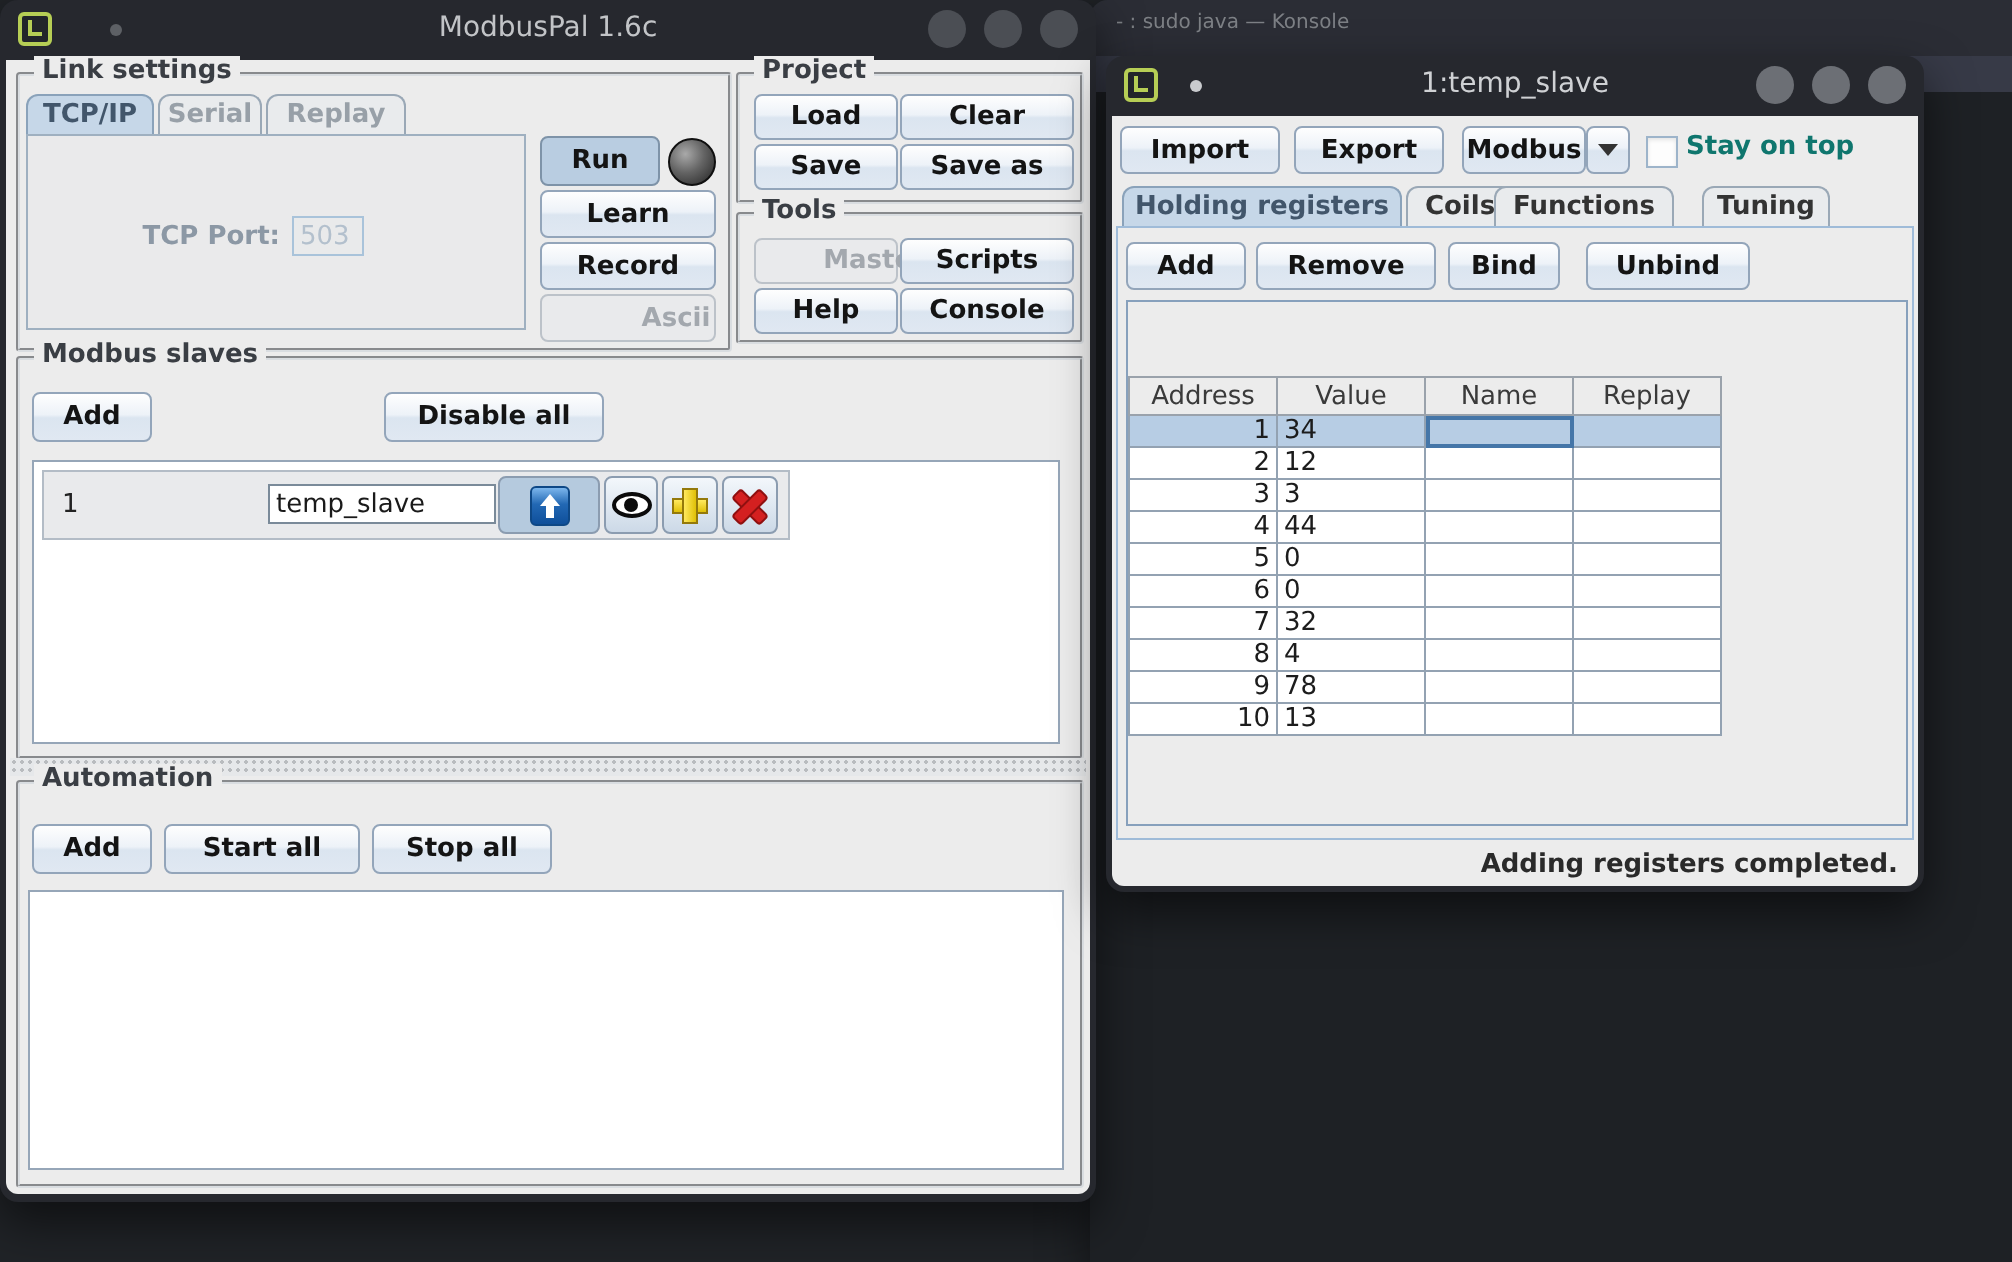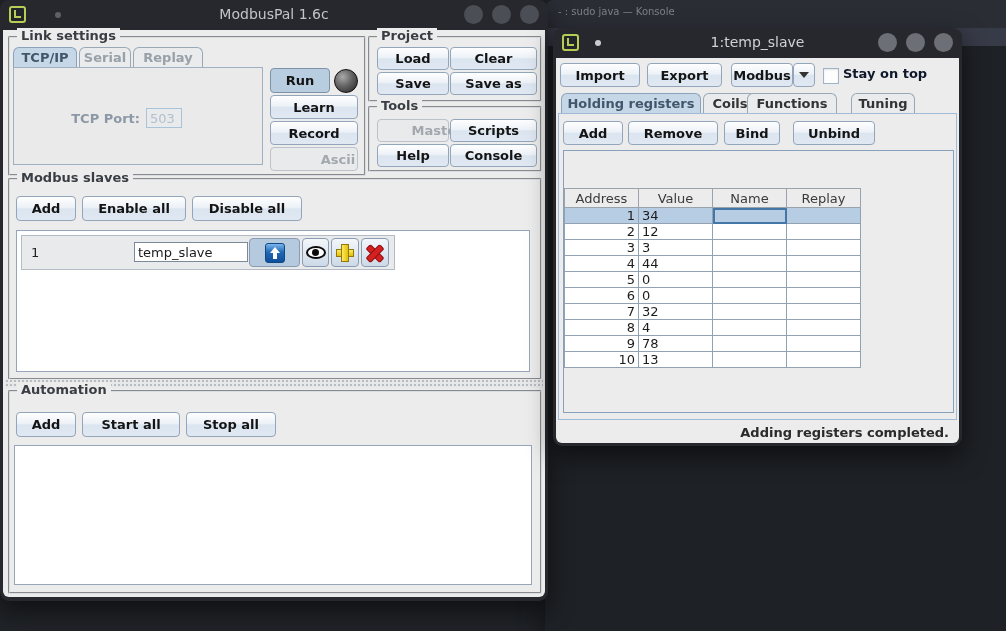--- a/index.html
+++ b/index.html
@@ -143,21 +143,20 @@
       <span class="group-title">Tools</span>
       <div class="btn dis" style="left:7px;top:11px;width:72px;height:23px;">Master</div>
       <div class="btn" style="left:80px;top:11px;width:87px;height:23px;">Scripts</div>
       <div class="btn" style="left:7px;top:36px;width:72px;height:23px;">Help</div>
       <div class="btn" style="left:80px;top:36px;width:87px;height:23px;">Console</div>
     </div>
 
     <div class="group" style="left:5px;top:148px;width:530px;height:198px;">
       <span class="group-title">Modbus slaves</span>
       <div class="btn" style="left:6px;top:16px;width:60px;height:25px;">Add</div>
-      <div class="btn" style="left:72px;top:16px;width:104px;height:25px;">Enable all</div>
       <div class="btn" style="left:182px;top:16px;width:110px;height:25px;">Disable all</div>
       <div class="abs" style="left:6px;top:50px;width:514px;height:142px;background:#fff;border:1px solid #96a6b8;box-sizing:border-box;">
         <div class="abs" style="left:4px;top:4px;width:374px;height:35px;background:#e9eaec;border:1px solid #b3bcc6;box-sizing:border-box;">
           <span style="position:absolute;left:9px;top:9px;font-size:13px;color:#222;">1</span>
           <input class="field" style="left: 112px; top: 6px; width: 114px; height: 20px;" value="temp_slave">
           <div class="icon-btn tog" style="left:227px;top:2px;width:51px;height:29px;">
             <span class="up-icon"></span>
           </div>
           <div class="icon-btn" style="left:280px;top:2px;width:27px;height:29px;">
             <span class="eye-icon"></span>
@@ -198,21 +197,21 @@
   </div>
   <div class="content" style="bottom:3px;">
 
     <div class="btn" style="left:4px;top:5px;width:80px;height:24px;">Import</div>
     <div class="btn" style="left:91px;top:5px;width:75px;height:24px;">Export</div>
     <div class="btn" style="left:175px;top:5px;width:62px;height:24px;">Modbus</div>
     <div class="btn" style="left:237px;top:5px;width:22px;height:24px;">
       <span class="down-arrow"></span>
     </div>
     <span class="cb" style="left:267px;top:10px;"></span>
-    <span style="position:absolute;left:287px;top:8px;font-size:13px;font-weight:bold;color:#0f172a;">Stay on top</span>
+    <span style="position:absolute;left:287px;top:8px;font-size:13px;font-weight:bold;color:#0f766e;">Stay on top</span>
 
     <div class="tab sel" style="left:5px;top:35px;width:140px;">Holding registers</div>
     <div class="tab" style="left:147px;top:35px;width:54px;">Coils</div>
     <div class="tab" style="left:191px;top:35px;width:90px;">Functions</div>
     <div class="tab" style="left:295px;top:35px;width:64px;">Tuning</div>
 
     <div class="abs" style="left:2px;top:55px;width:399px;height:307px;background:#ececec;border:1px solid #9fbbd8;box-sizing:border-box;">
       <div class="btn" style="left:4px;top:7px;width:60px;height:24px;">Add</div>
       <div class="btn" style="left:69px;top:7px;width:90px;height:24px;">Remove</div>
       <div class="btn" style="left:165px;top:7px;width:56px;height:24px;">Bind</div>

